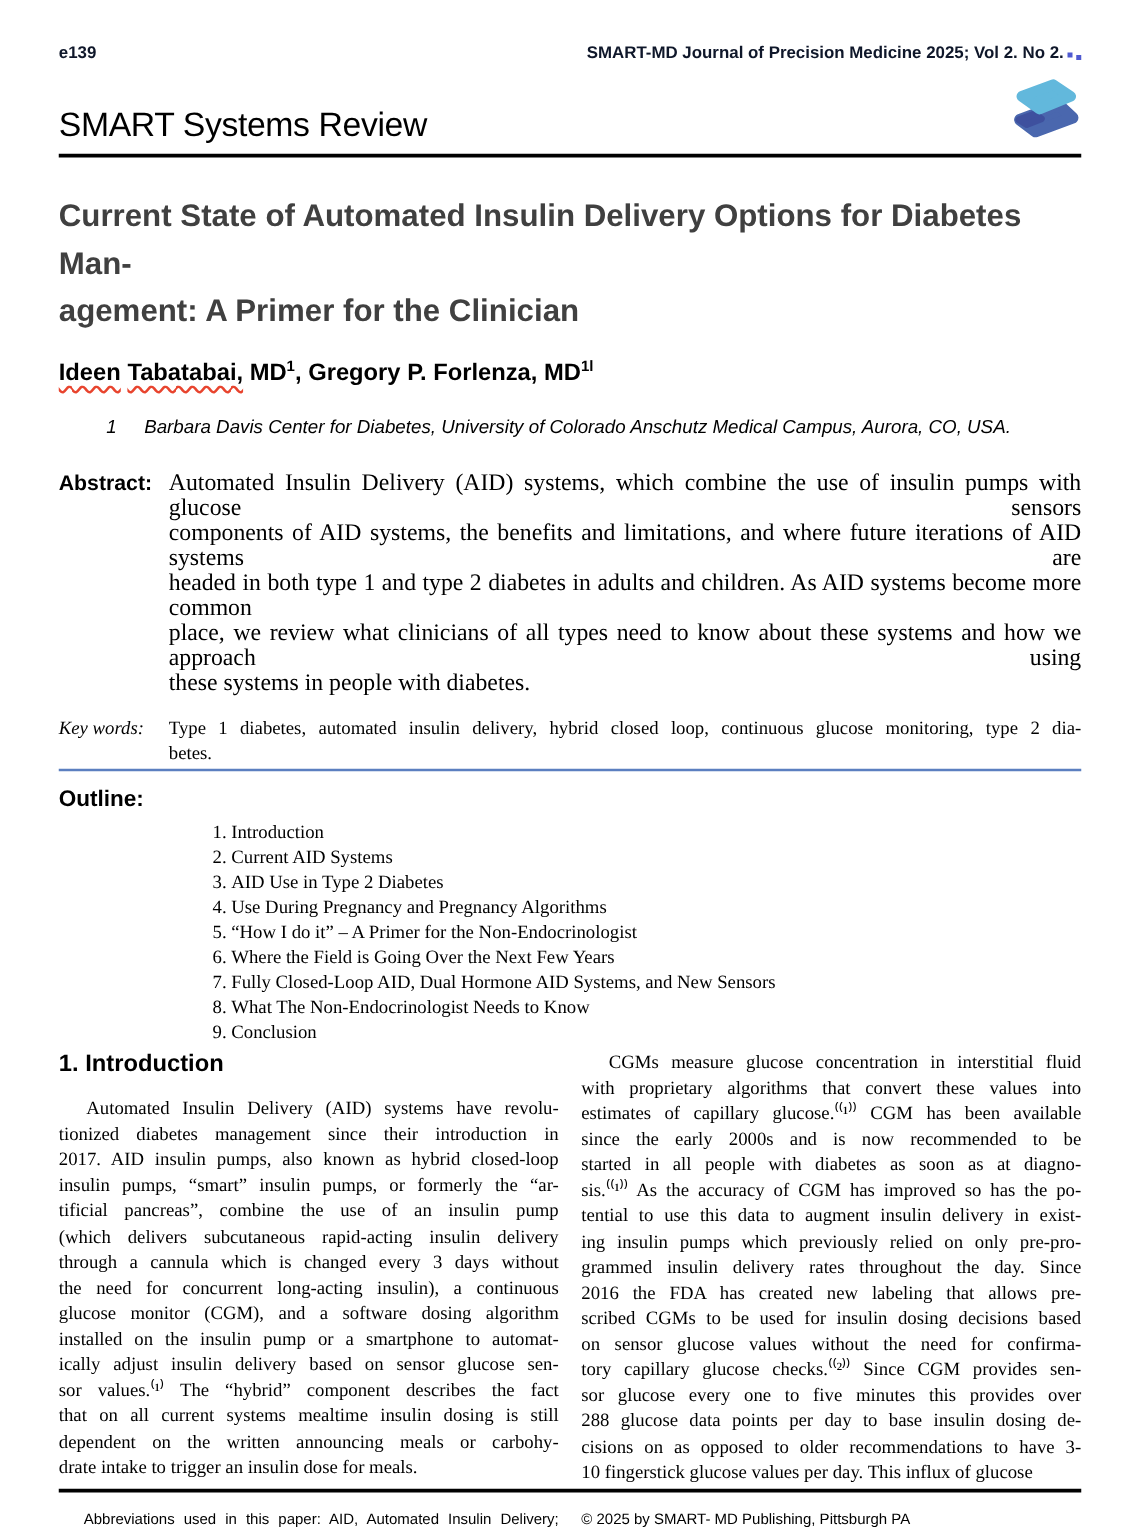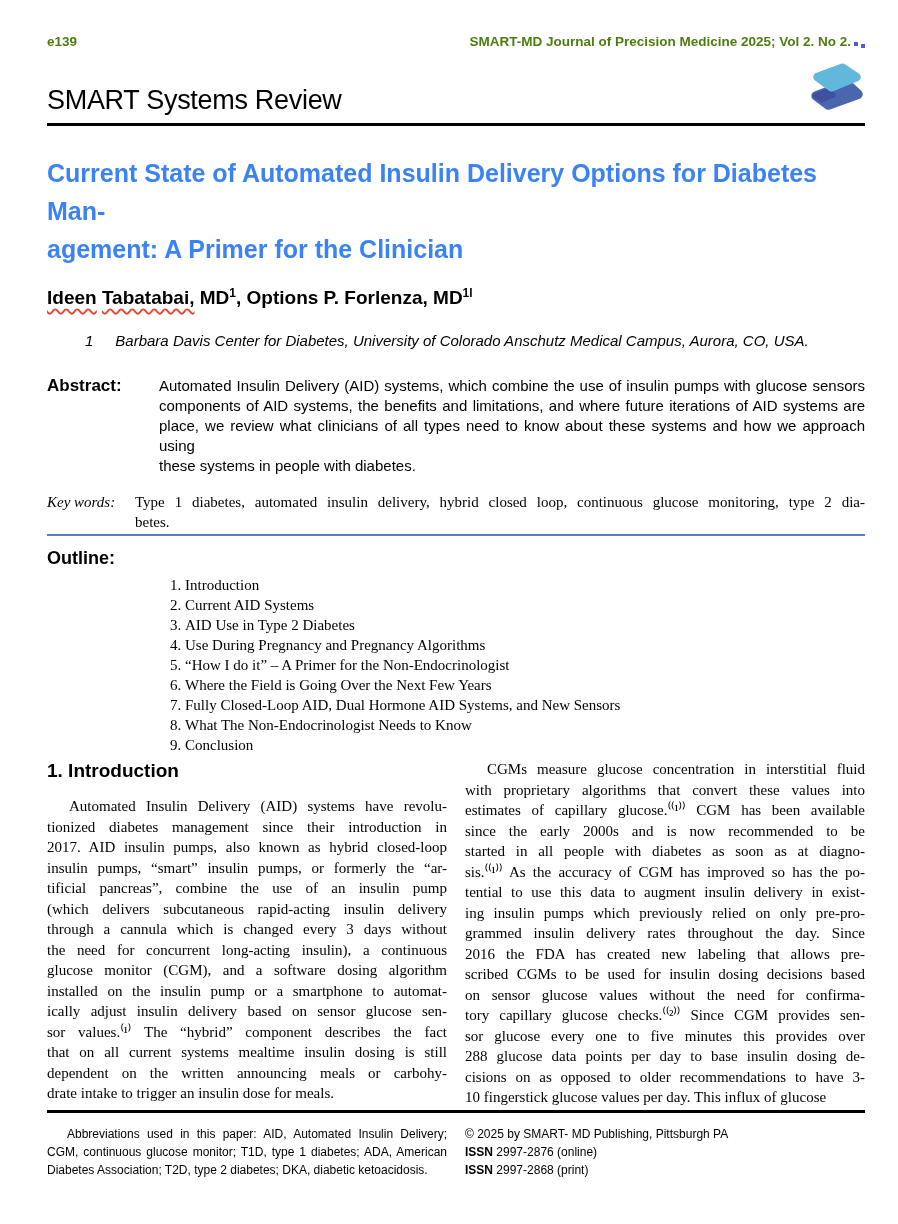--- a/index.html
+++ b/index.html
@@ -3,46 +3,46 @@
 <meta charset="utf-8">
 <style>
   html,body{margin:0;padding:0;background:#ffffff;}
   .page{
     width:898px;height:1224px;position:relative;background:#fff;
     box-sizing:border-box;padding:34px 33px 0 47px;color:#000;
     font-family:"Liberation Sans",sans-serif;overflow:hidden;
   }
   
   .header-row{display:flex;justify-content:space-between;align-items:flex-start;
-    font-size:13.5px;font-weight:bold;color:#4d7c0f;}
+    font-size:13.5px;font-weight:bold;color:#0f172a;}
   .journal-ref{display:flex;align-items:baseline;}
   .dot{display:inline-block;width:4px;height:4px;background:#4f5ad1;margin-left:3px;}
   .dot.d2{transform:translateY(2px);}
   
   .masthead{position:relative;margin-top:36px;}
   .review-title{font-size:27px;font-weight:normal;margin:0;line-height:30px;letter-spacing:-0.3px;}
   .logo{position:absolute;right:-4px;top:-30px;}
   .black-rule{height:3px;background:#000;margin-top:8px;}
   .bottom-rule{height:3px;background:#000;margin-top:2px;}
   
   .article-title{margin-top:28px;}
-  .article-title .tline{color:#3b82f6;font-size:25px;font-weight:bold;line-height:38px;
+  .article-title .tline{color:#404040;font-size:25px;font-weight:bold;line-height:38px;
     text-align:left !important;text-align-last:left !important;}
   
   .authors{margin-top:14px;font-size:19px;font-weight:bold;line-height:22px;}
   .authors sup{font-size:12px;}
   .wavy{text-decoration-line:underline;text-decoration-style:wavy;
     text-decoration-color:#e8442e;text-decoration-thickness:1.5px;text-underline-offset:4px;}
   
   .affiliation{margin-top:23px;font-style:italic;font-size:15px;padding-left:38px;line-height:18px;}
   .affiliation .affil-num{margin-right:22px;}
   
-  .abstract-row{display:flex;margin-top:26px;gap:24px;}
+  .abstract-row{display:flex;margin-top:26px;}
   .abstract-label{width:88px;flex:none;font-weight:bold;font-size:17px;line-height:20px;}
-  .abstract-text{flex:1;font-family:Liberation Sans, sans-serif;font-size:15px;line-height:20px;}
+  .abstract-text{flex:1;font-family:Liberation Serif, serif;font-size:19px;line-height:20px;}
   .keywords-row{display:flex;margin-top:16px;}
   .keywords-label{width:88px;flex:none;font-family:"Liberation Serif",serif;
     font-style:italic;font-size:15px;line-height:20px;}
   .keywords-text{flex:1;font-family:"Liberation Serif",serif;font-size:15px;line-height:20px;}
   .blue-rule{height:2px;background:#5b7fc0;margin-top:2px;}
   
   .outline-heading{font-size:18px;font-weight:bold;margin:12px 0 0 0;line-height:21px;}
   .outline-list{margin:6px 0 0 0;padding-left:138px;
     font-family:"Liberation Serif",serif;font-size:15px;line-height:20px;}
   
@@ -90,32 +90,33 @@
 
   <div class="black-rule"></div>
 
   <div class="article-title lines-left">
       <div class="tline">Current State of Automated Insulin Delivery Options for Diabetes Man-</div>
       <div class="tline tline-last">agement: A Primer for the Clinician</div>
     </div>
 
   <div class="authors">
     <span class="wavy">Ideen</span>
-    <span class="wavy">Tabatabai,</span><span> MD</span><sup>1</sup><span>, Options P. Forlenza, MD</span><sup>1l</sup>
+    <span class="wavy">Tabatabai,</span><span> MD</span><sup>1</sup><span>, Gregory P. Forlenza, MD</span><sup>1l</sup>
   </div>
 
   <div class="affiliation">
     <span class="affil-num">1</span><span>Barbara Davis Center for Diabetes, University of Colorado Anschutz Medical Campus, Aurora, CO, USA.</span>
   </div>
 
   <div class="abstract-row">
     <div class="abstract-label">Abstract:</div>
     <div class="abstract-text">
         <div class="tline">Automated Insulin Delivery (AID) systems, which combine the use of insulin pumps with glucose sensors</div>
         <div class="tline">components of AID systems, the benefits and limitations, and where future iterations of AID systems are</div>
+        <div class="tline">headed in both type 1 and type 2 diabetes in adults and children. As AID systems become more common</div>
         <div class="tline">place, we review what clinicians of all types need to know about these systems and how we approach using</div>
         <div class="tline tline-last">these systems in people with diabetes.</div>
       </div>
   </div>
 
   <div class="keywords-row">
     <div class="keywords-label">Key words:</div>
     <div class="keywords-text">
         <div class="tline">Type 1 diabetes, automated insulin delivery, hybrid closed loop, continuous glucose monitoring, type 2 dia-</div>
         <div class="tline tline-last">betes.</div>

